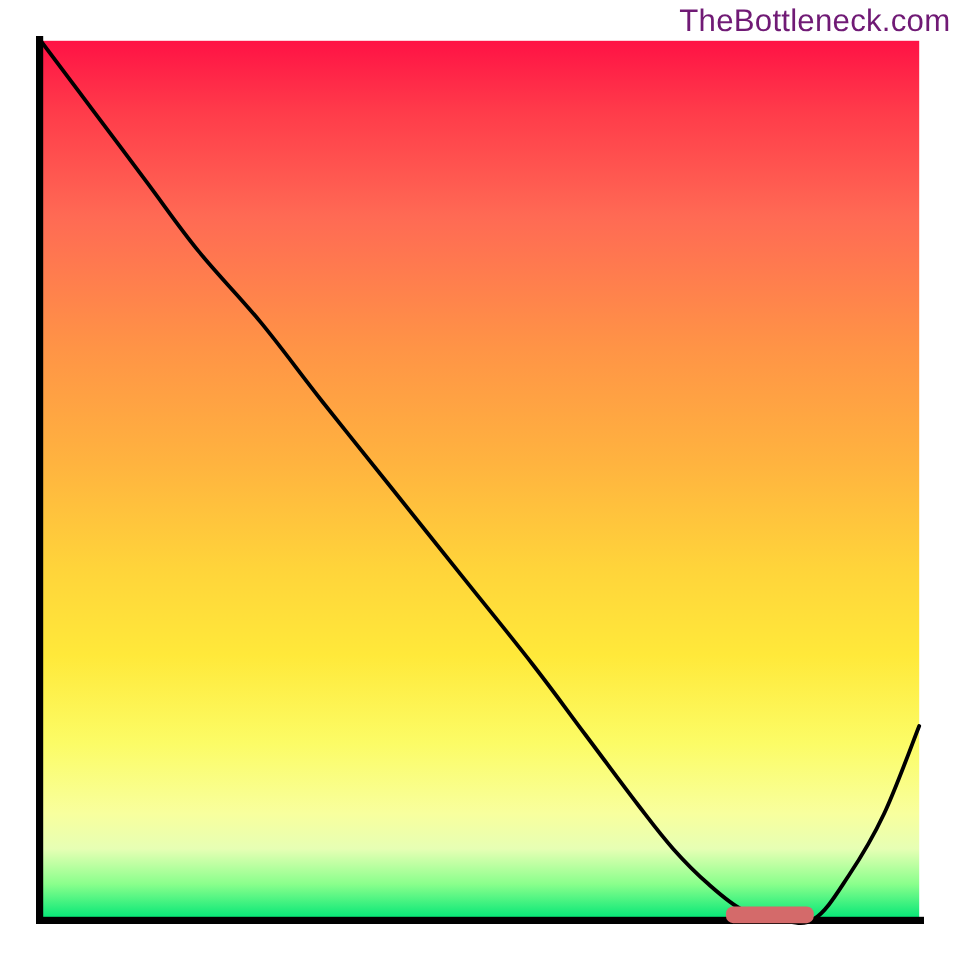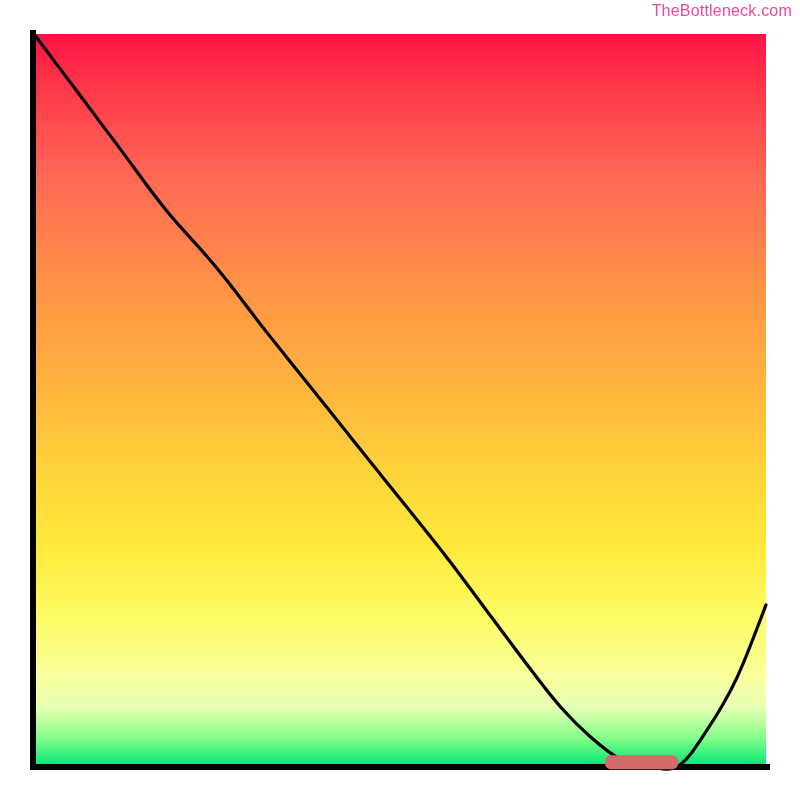--- a/index.html
+++ b/index.html
@@ -12,22 +12,22 @@
   }
   .wrap {
     width: 800px;
     height: 800px;
     position: relative;
   }
   .watermark {
     position: absolute;
     top: 2px;
     right: 8px;
-    color: #ec4899;
-    font-size: 16px;
+    color: #701a75;
+    font-size: 26px;
     font-family: Arial, sans-serif;
     letter-spacing: 0.2px;
     pointer-events: none;
   }
   .plot {
     position: absolute;
     left: 34px;
     top: 34px;
     width: 732px;
     height: 732px;

